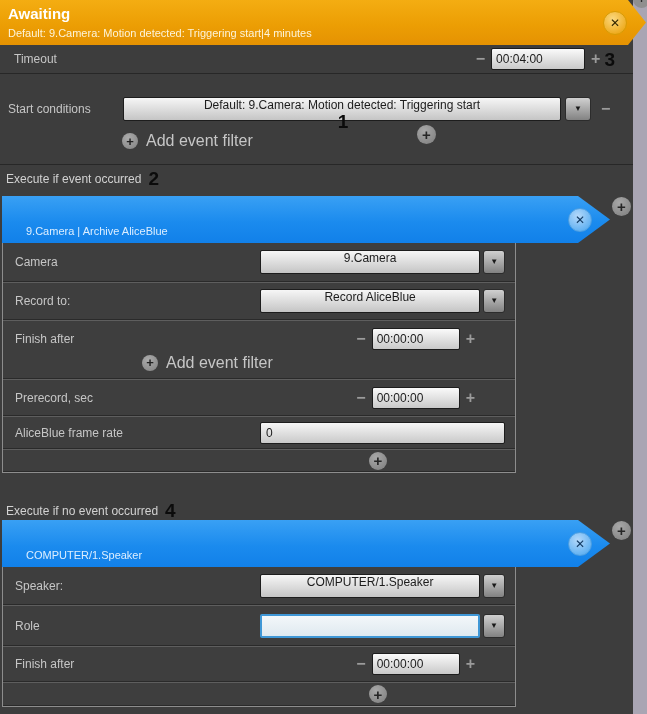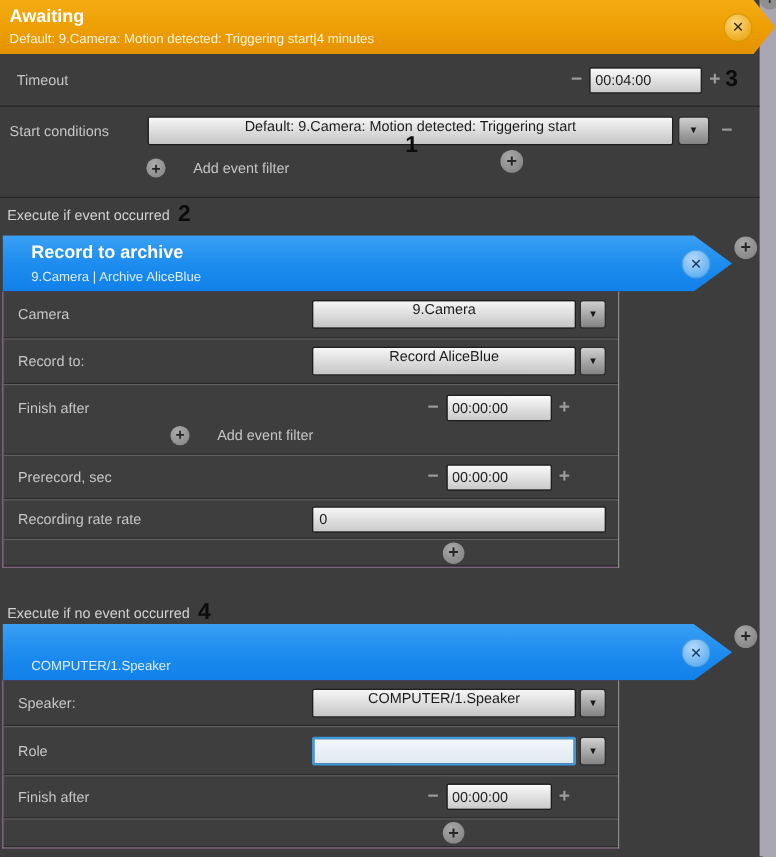--- a/index.html
+++ b/index.html
@@ -45,21 +45,21 @@
          cursor:pointer;}
   .arrowbtn .tri{font-size:8px;color:#191919;line-height:1;}
 
   
   .addc{width:19px;height:19px;border-radius:50%;background:radial-gradient(circle at 38% 30%,#a8a8a8,#7d7d7d);
         color:#262626;font-size:15px;font-weight:bold;display:flex;align-items:center;justify-content:center;
         cursor:pointer;line-height:1;}
   .addsm{width:16px;height:16px;border-radius:50%;background:radial-gradient(circle at 38% 30%,#ababab,#818181);
         color:#222;font-size:13px;font-weight:bold;display:flex;align-items:center;justify-content:center;
         cursor:pointer;line-height:1;}
-  .addrowlbl{font-size:12px;color:#c6c6c6;margin-left:23px;}
+  .addrowlbl{font-size:16px;color:#c6c6c6;margin-left:8px;}
 
   
   .section{position:absolute;left:6px;display:flex;align-items:center;gap:7px;font-size:12px;color:#d2d2d2;}
 
   
   .panel{position:absolute;left:0;width:633px;}
   .phdr{position:relative;margin-left:2px;width:608px;height:47px;
         background:linear-gradient(180deg,#39a0f4 0%,#1b8bee 55%,#1180e9 100%);
         clip-path:polygon(0 0,calc(100% - 32px) 0,100% 50%,calc(100% - 32px) 100%,0 100%);}
   .phdr .t{position:absolute;left:24px;top:6px;font-size:15px;font-weight:bold;color:#ffffff;}
@@ -92,21 +92,21 @@
   <div id="tinyplus">+</div>
 
   <div id="hdr">
     <div class="t">Awaiting</div>
     <div class="s">Default: 9.Camera: Motion detected: Triggering start|4 minutes</div>
     <div class="xbtn">
       <span>✕</span>
     </div>
   </div>
 
-  <div class="toprow" style="top:45px;height:44px;padding:0 18px 0 14px;">
+  <div class="toprow" style="top:45px;height:29px;padding:0 18px 0 14px;">
     <span class="lbl">Timeout</span>
     <div class="spin" style="margin-left:auto;margin-right:4px;">
       <span class="sign">−</span>
       <input style="width: 84px;" value="00:04:00">
       <span class="sign">+</span>
     </div>
     <span class="ann">3</span>
   </div>
 
   <div class="toprow" style="top:89px;height:76px;padding:0;display:block;">
@@ -131,21 +131,20 @@
     </div>
   </div>
 
   <div class="section" style="top:169px;">
     <span>Execute if event occurred</span>
     <span class="ann">2</span>
   </div>
 
   <div class="panel" style="top:196px;">
     <div class="phdr">
-      <div class="t">Record to archive</div>
       <div class="s">9.Camera | Archive AliceBlue</div>
       <div class="xbtn">
         <span>✕</span>
       </div>
     </div>
     <div class="addc paddout">
       <span>+</span>
     </div>
     <div class="pbody">
       <div class="prow" style="height:39px;">
@@ -184,21 +183,21 @@
       </div>
       <div class="prow" style="height:37px;">
         <span class="plabel">Prerecord, sec</span>
         <div class="spin spinright">
           <span class="sign">−</span>
           <input value="00:00:00" style="">
           <span class="sign">+</span>
         </div>
       </div>
       <div class="prow" style="height:33px;">
-        <span class="plabel">Recording rate rate</span>
+        <span class="plabel">AliceBlue frame rate</span>
         <input class="wideinput" value="0" style="">
       </div>
       <div class="prow" style="height:23px;">
         <div class="addc" style="width:18px;height:18px;margin-left:354px;">
           <span>+</span>
         </div>
       </div>
     </div>
   </div>
 

